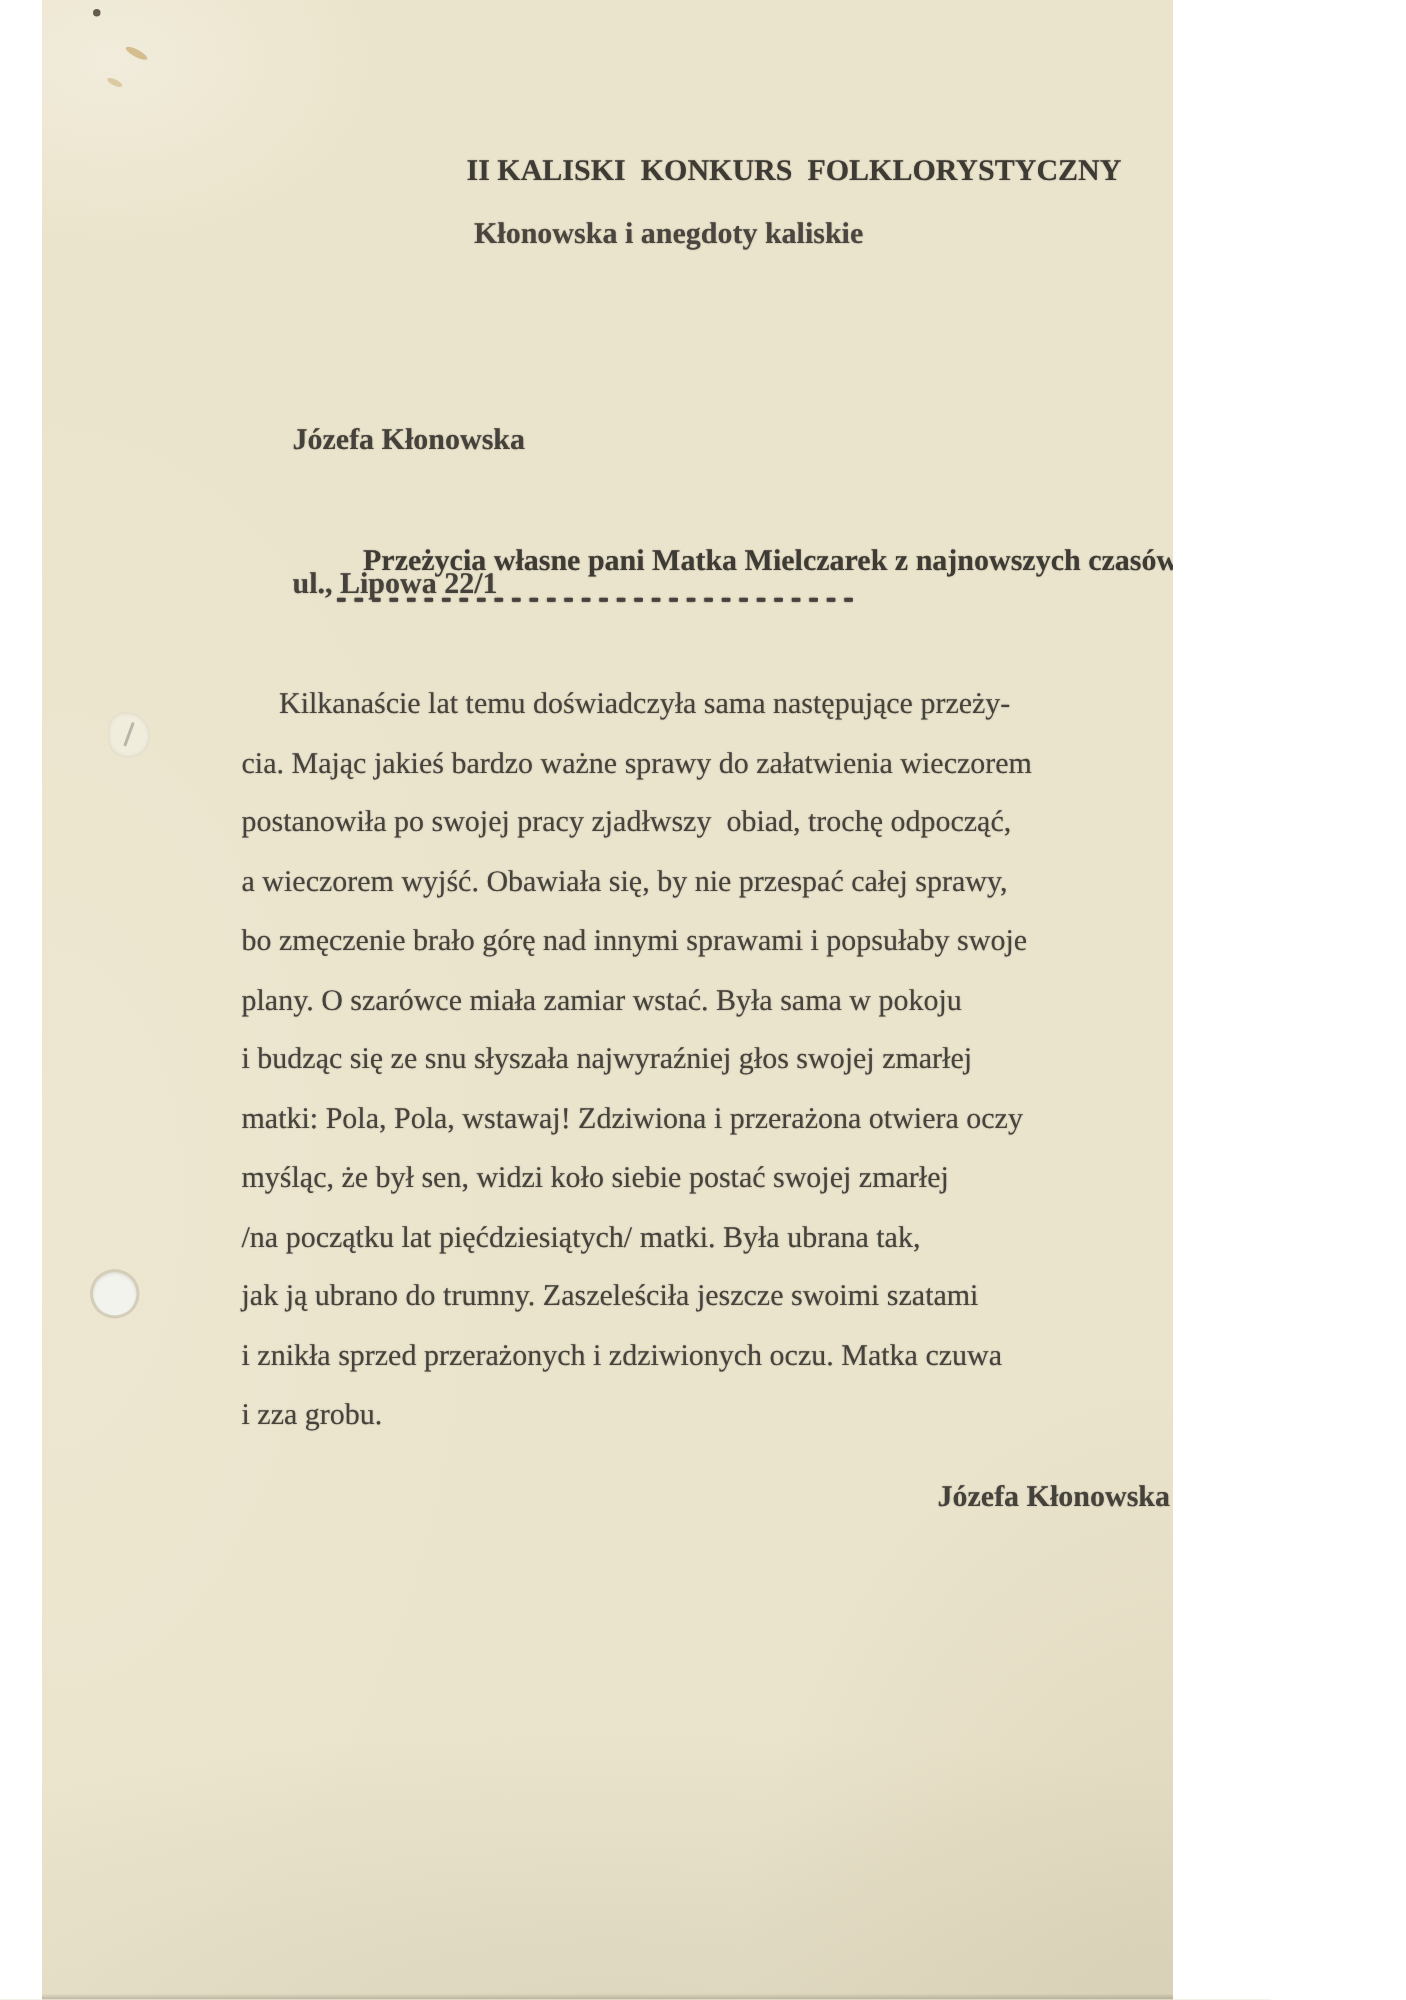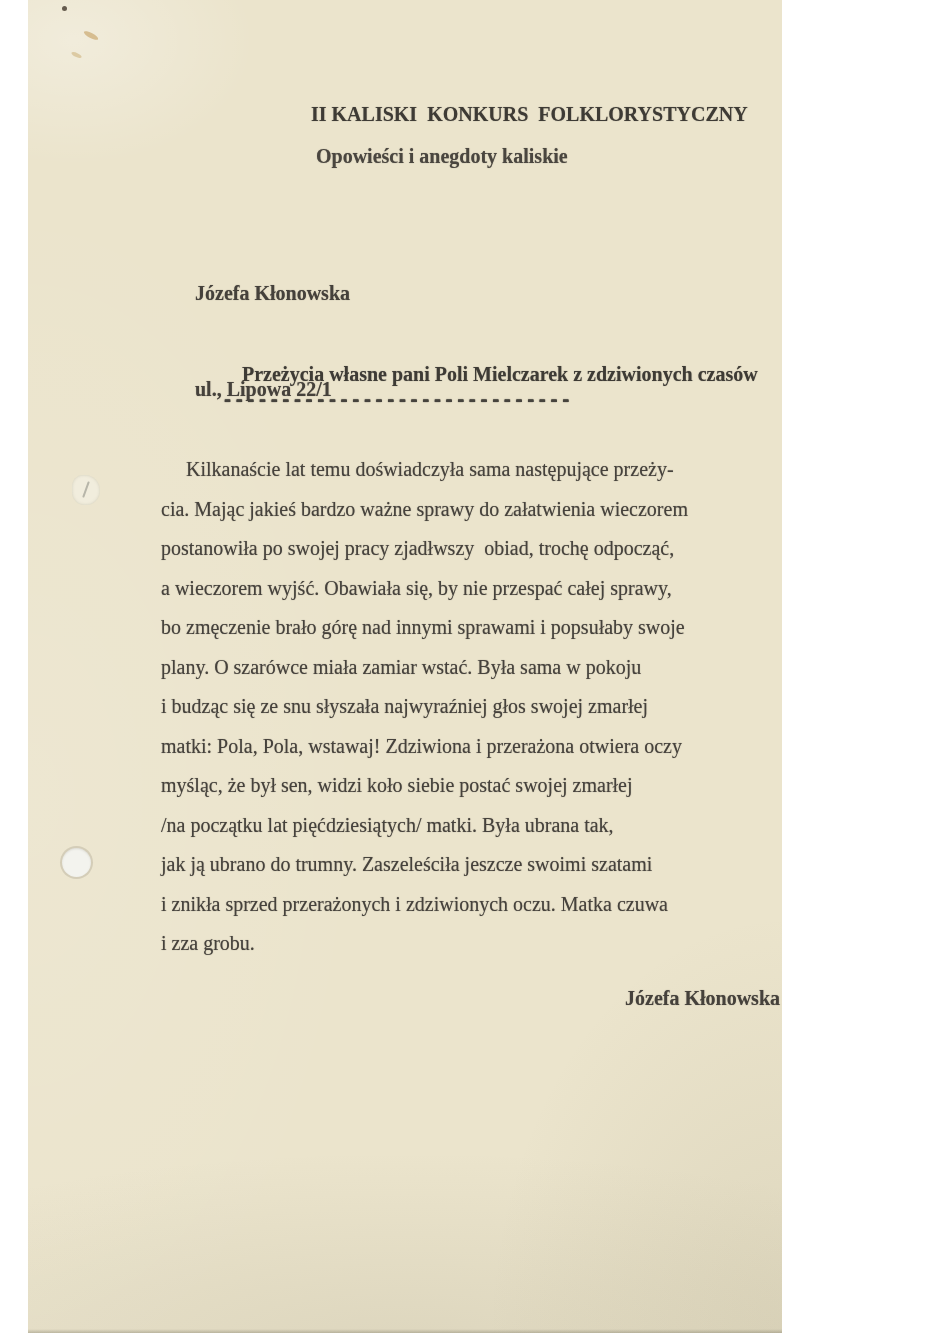--- a/index.html
+++ b/index.html
@@ -80,28 +80,28 @@
     <svg width="84" height="58" viewBox="0 0 84 58">
       <g fill="none" stroke="#c9414e" stroke-width="4.3" stroke-linecap="round">
         <path d="M40,4 C32,9 22,23 20,35 C18.5,45 24,51 31,51 C38,51 42.5,45 41.5,38 C40.5,31 33,28 27,32"></path>
         <path d="M54,14 C59,9 67,10 66.5,17 C66,23 59,26 55,26 C60,26.5 66,30 65,38 C64,46 55,48 49,44"></path>
       </g>
       <circle cx="75" cy="46" r="3" fill="#c9414e"></circle>
     </svg>
   </div>
 
   <div class="typed header-title">II KALISKI  KONKURS  FOLKLORYSTYCZNY</div>
-  <div class="typed header-subtitle">Opowieści i anegdoty kaliskie</div>
+  <div class="typed header-subtitle">Kłonowska i anegdoty kaliskie</div>
 
   <div class="typed author">
     <div>Józefa Kłonowska</div>
     <div>ul., Lipowa 22/1</div>
   </div>
 
-  <div class="typed story-title">Przeżycia własne pani Poli Mielczarek z zdziwionych czasów</div>
+  <div class="typed story-title">Przeżycia własne pani Matka Mielczarek z najnowszych czasów</div>
   <div class="typed title-underline">- - - - - - - - - - - - - - - - - - - - - - - - - - - - - -</div>
 
   <div class="typed body-text"><div class="tline">     Kilkanaście lat temu doświadczyła sama następujące przeży-</div><div class="tline">cia. Mając jakieś bardzo ważne sprawy do załatwienia wieczorem</div><div class="tline">postanowiła po swojej pracy zjadłwszy  obiad, trochę odpocząć,</div><div class="tline">a wieczorem wyjść. Obawiała się, by nie przespać całej sprawy,</div><div class="tline">bo zmęczenie brało górę nad innymi sprawami i popsułaby swoje</div><div class="tline">plany. O szarówce miała zamiar wstać. Była sama w pokoju</div><div class="tline">i budząc się ze snu słyszała najwyraźniej głos swojej zmarłej</div><div class="tline">matki: Pola, Pola, wstawaj! Zdziwiona i przerażona otwiera oczy</div><div class="tline">myśląc, że był sen, widzi koło siebie postać swojej zmarłej</div><div class="tline">/na początku lat pięćdziesiątych/ matki. Była ubrana tak,</div><div class="tline">jak ją ubrano do trumny. Zaszeleściła jeszcze swoimi szatami</div><div class="tline">i znikła sprzed przerażonych i zdziwionych oczu. Matka czuwa</div><div class="tline">i zza grobu.</div></div>
 
   <div class="typed signature">Józefa Kłonowska</div>
 
   <div class="hole-punch"></div>
   <div class="blemish"></div>
   <div class="speck-dot"></div>
   <div class="smudge-1"></div>

